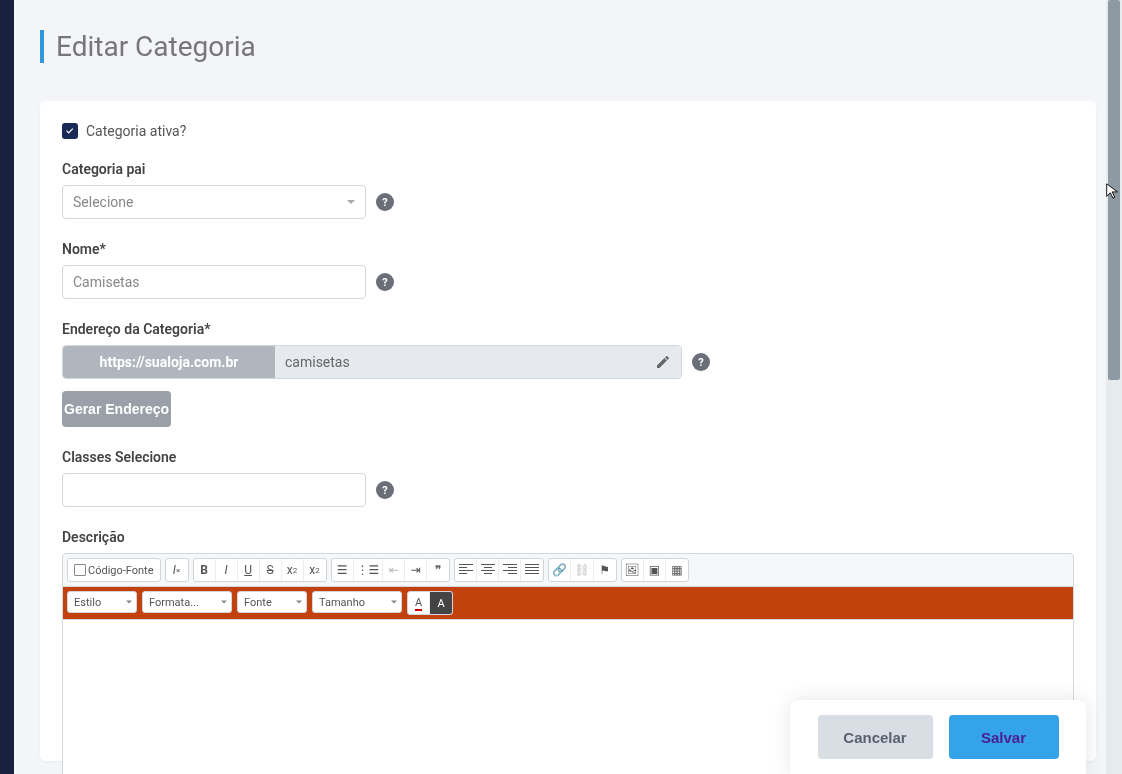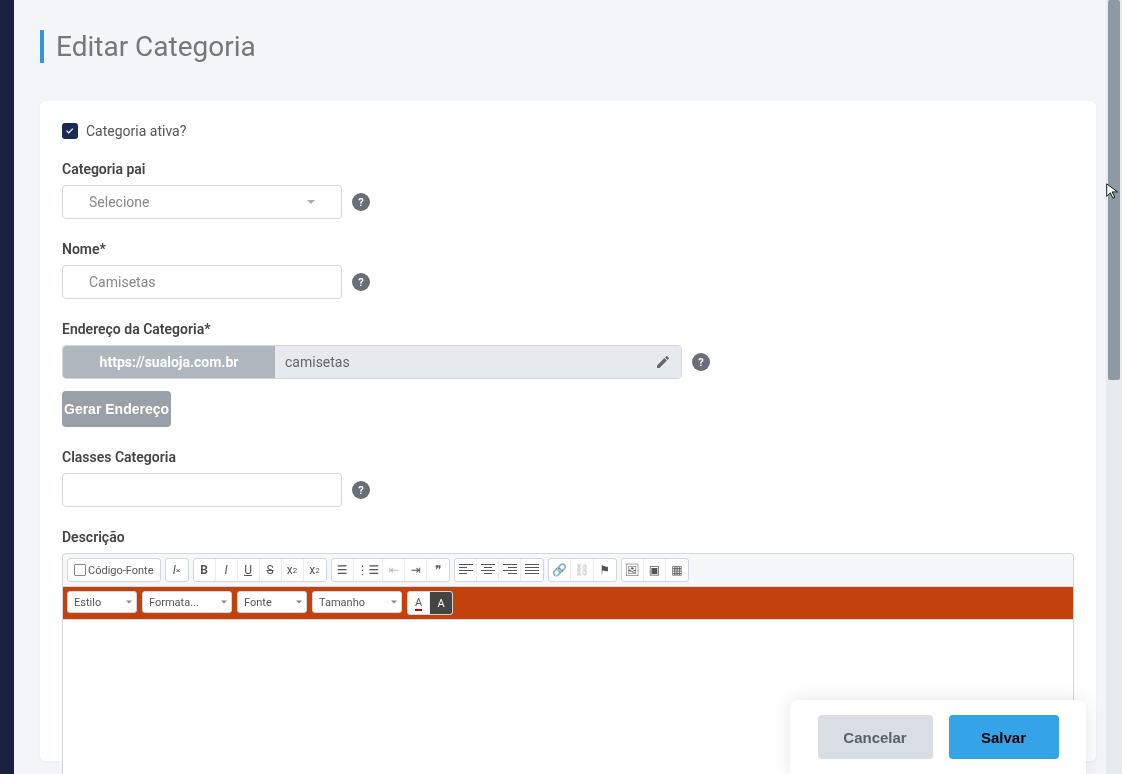--- a/index.html
+++ b/index.html
@@ -66,23 +66,23 @@
     color: #444;
     margin-bottom: 8px;
     font-size: 14px;
   }
   .form-row { display: flex; align-items: center; gap: 10px; }
   .select, .text-input {
     height: 34px;
     border: 1px solid #d2d8de;
     border-radius: 4px;
     background: #fff;
-    padding: 0 26px;
+    padding: 0 10px;
     color: #888;
-    width: 280px;
+    width: 304px;
     font-size: 14px;
     display: flex;
     align-items: center;
     justify-content: space-between;
   }
   .select { cursor: pointer; }
   .select .caret {
     width: 0; height: 0;
     border-left: 4px solid transparent;
     border-right: 4px solid transparent;
@@ -226,21 +226,21 @@
     width: 115px; height: 44px;
     background: #d9dee4;
     color: #596170;
     border: none; border-radius: 4px;
     font-weight: 600; font-size: 15px;
     cursor: pointer;
   }
   .btn-save {
     width: 110px; height: 44px;
     background: #35a3e8;
-    color: #000000;
+    color: #4c1d95;
     border: none; border-radius: 4px;
     font-weight: 600; font-size: 15px;
     cursor: pointer;
   }
   .scrollbar-right {
     position: absolute; top: 0; right: 0; width: 16px; height: 100%;
     background: #e6ebee;
   }
   .scrollbar-thumb {
     position: absolute; top: 0; left: 2px; width: 12px; height: 380px;
@@ -313,21 +313,21 @@
                   </svg>
               </span>
             </div>
           </div>
           <div class="help-icon">?</div>
         </div>
         <button class="btn-gray">Gerar Endereço</button>
       </div>
 
       <div class="form-group" style="margin-top:22px;">
-        <label class="form-label">Classes Categoria</label>
+        <label class="form-label">Classes Selecione</label>
         <div class="form-row">
           <div class="text-input">
             <span></span>
           </div>
           <div class="help-icon">?</div>
         </div>
       </div>
 
       <div class="form-group" style="margin-bottom:0;">
         <label class="form-label">Descrição</label>

